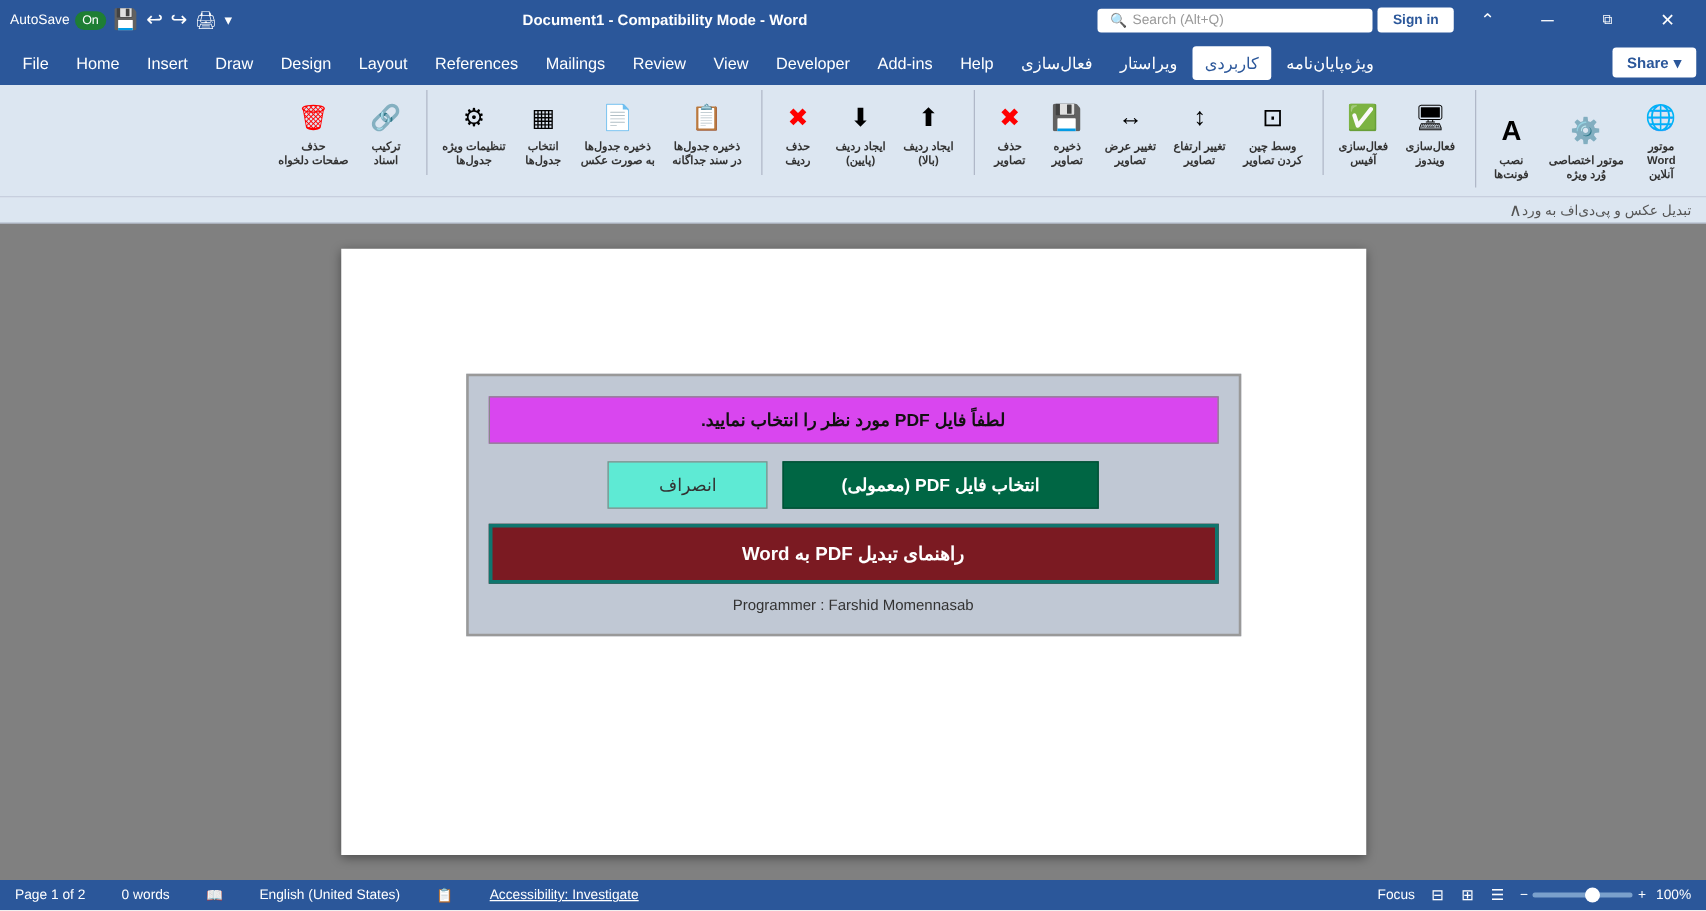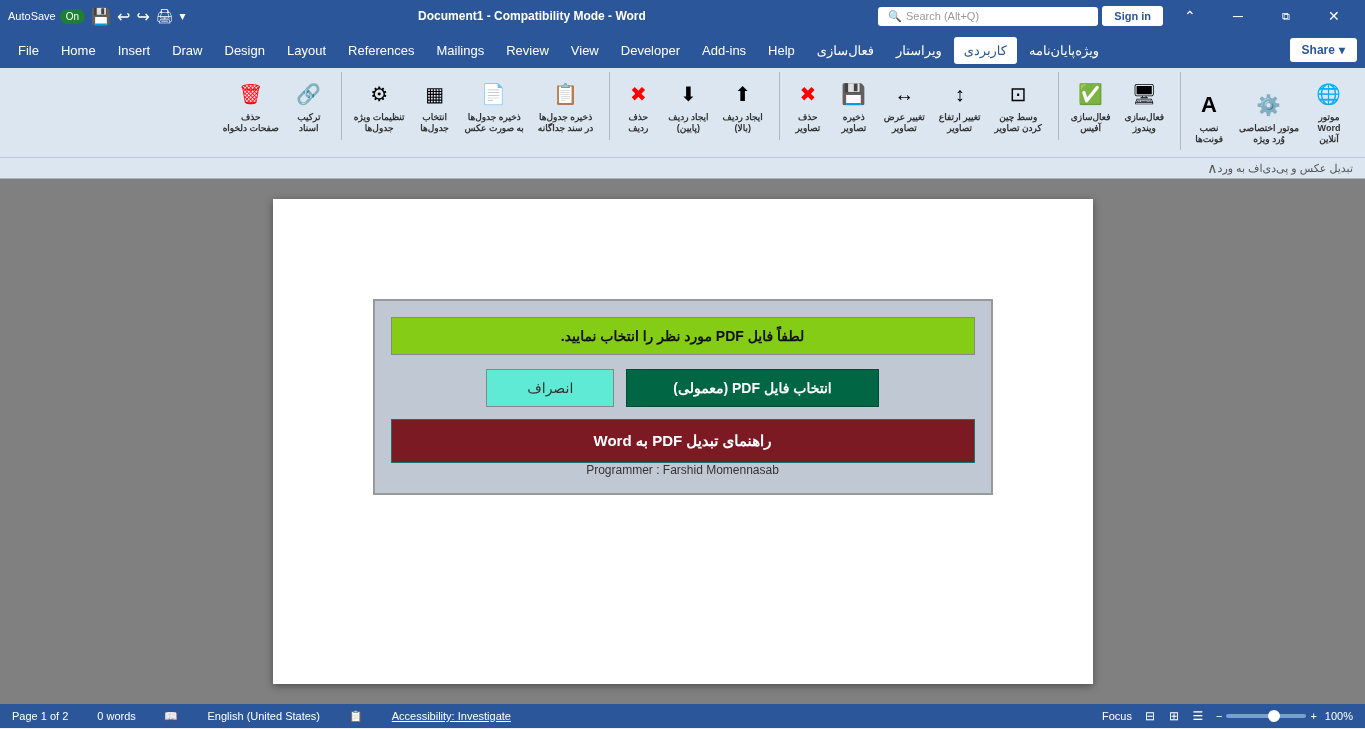--- a/index.html
+++ b/index.html
@@ -110,21 +110,21 @@
     
     .dialog-box {
       border: 2px solid #999;
       background: #c0c8d4;
       padding: 16px;
       width: 620px;
       margin-top: 60px;
       direction: rtl;
     }
     .dialog-title-bar {
-      background: #84cc16;
+      background: #d946ef;
       border: 1px solid #888;
       padding: 10px 16px;
       text-align: center;
       font-size: 14px;
       font-weight: 600;
       color: #111;
       margin-bottom: 14px;
       direction: rtl;
     }
     .dialog-buttons {
@@ -148,29 +148,30 @@
       border: 1px solid #004d33;
       padding: 10px 46px;
       font-size: 14px;
       cursor: pointer;
       color: white;
       direction: rtl;
       font-weight: 600;
     }
     .btn-guide {
       background: #7b1a22;
-      border: 1px solid #0f766e;
+      border: 3px solid #0f766e;
       padding: 12px;
       font-size: 15px;
       cursor: pointer;
       color: white;
       direction: rtl;
       font-weight: 700;
       text-align: center;
       width: 100%;
+      margin-bottom: 10px;
     }
     .programmer-text {
       text-align: center;
       font-size: 12px;
       color: #333;
       direction: ltr;
     }
 
     
     .status-bar {

